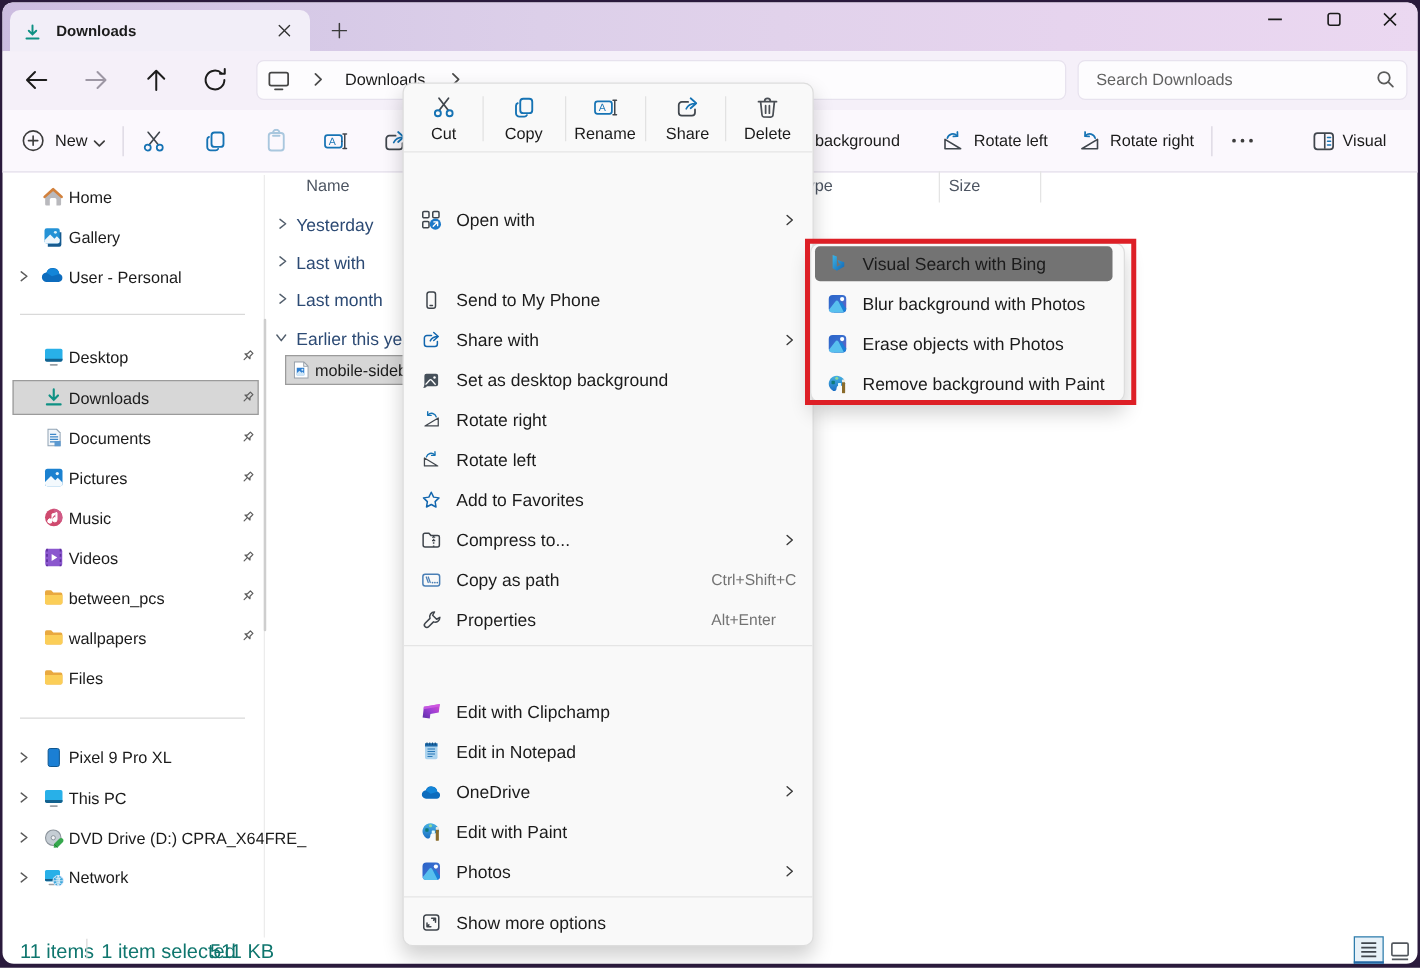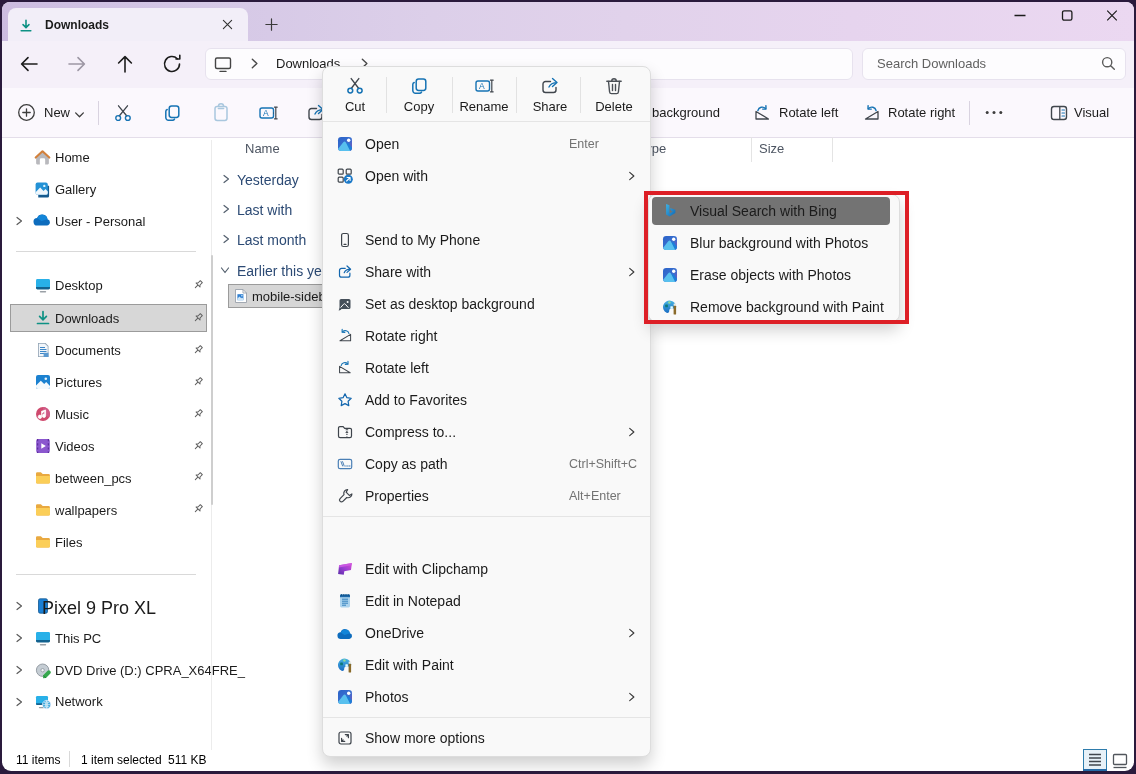--- a/index.html
+++ b/index.html
@@ -21,21 +21,21 @@
  border:1px solid #e7e2ee;border-radius:6px;box-sizing:border-box}
 .navbtn{position:absolute;top:52px;width:24px;height:24px}
 .tbtxt{font-size:13px;color:#1b1b1b}
 .tbsep{position:absolute;top:101px;width:1px;height:24px;background:#d9d3e0}
 .chev{position:absolute;width:10px;height:10px}
 .pin{position:absolute;width:12px;height:12px;left:192px}
 
 .grp{position:absolute;font-size:14px;color:#2c4a74}
 .colhdr{position:absolute;font-size:13px;color:#4d5562}
 
-.status{position:absolute;font-size:12px;color:#000000}
+.status{position:absolute;font-size:16px;color:#0f766e}
 
 .menu{position:absolute;left:322px;top:66px;width:329px;height:691px;background:#f9f9f9;
  border:1px solid #ddd;border-radius:8px;box-sizing:border-box;
  box-shadow:0 8px 16px rgba(0,0,0,.19)}
 .mband{position:absolute;left:322px;top:66px;width:329px;height:55px}
 .mbtn{position:absolute;top:0;height:55px;text-align:center}
 .mbtn .lbl{position:absolute;width:100%;top:33px;font-size:13px;color:#1b1b1b}
 .mbtn .ico{position:absolute;left:0;width:100%;top:10px}
 .mbandsep{position:absolute;top:77px;width:1px;height:36px;background:#e2e2e2}
 .mi{position:absolute;left:326px;width:321px;height:28px;border-radius:4px;
@@ -254,21 +254,21 @@
       </svg>
 <div class="abs" style="left:55px;top:535px;font-size:13px;color:#1b1b1b">Files</div>
 <div class="abs" style="left:16px;top:574px;width:180px;height:1px;background:#d9d9d9"></div>
 <svg class="chev" style="left:14px;top:601px" viewBox="0 0 10 10">
  <path d="M3 1.5 L7.5 5 L3 8.5" stroke="#5a5a5a" stroke-width="1.2" fill="none" stroke-linecap="round" stroke-linejoin="round"></path>
       </svg>
 <svg class="abs" style="left:36px;top:598px" width="14" height="16" viewBox="0 0 14 16">
  <rect x="2.5" y="0.8" width="9" height="14.4" rx="1.6" fill="#1b7fd4"></rect>
  <rect x="2.5" y="0.8" width="9" height="14.4" rx="1.6" fill="none" stroke="#10578f" stroke-width=".8"></rect>
       </svg>
-<div class="abs" style="left:42px;top:598px;font-size:18px;color:#1b1b1b">Pixel 9 Pro XL</div>
+<div class="abs" style="left:55px;top:598px;font-size:13px;color:#1b1b1b">Pixel 9 Pro XL</div>
 <svg class="chev" style="left:14px;top:633px" viewBox="0 0 10 10">
  <path d="M3 1.5 L7.5 5 L3 8.5" stroke="#5a5a5a" stroke-width="1.2" fill="none" stroke-linecap="round" stroke-linejoin="round"></path>
       </svg>
 <svg class="abs" style="left:35px;top:631px" width="16" height="15" viewBox="0 0 16 15">
  <rect x="1" y="1" width="14" height="10" rx="1.4" fill="#28b0e8"></rect>
  <path d="M1 9 h14 v1 a1.4 1.4 0 0 1 -1.4 1.4 H2.4 A1.4 1.4 0 0 1 1 10 Z" fill="#13628f"></path>
  <path d="M5.5 13.8 h5" stroke="#9aa0a6" stroke-width="1.4" stroke-linecap="round"></path>
       </svg>
 <div class="abs" style="left:55px;top:631px;font-size:13px;color:#1b1b1b">This PC</div>
 <svg class="chev" style="left:14px;top:665px" viewBox="0 0 10 10">
@@ -453,23 +453,20 @@
           </svg>
   <div class="lbl">Delete</div>
         </div>
 </div>
 <div class="mbandsep" style="left:386px"></div>
 <div class="mbandsep" style="left:452px"></div>
 <div class="mbandsep" style="left:516px"></div>
 <div class="mbandsep" style="left:580px"></div>
 <div class="msep" style="top:121px"></div>
 
-<div class="mi" style="top:130px"><svg class="ic" viewBox="0 0 16 16">
-          <use href="#photos"></use>
-        </svg>Open<span class="sc">Enter</span></div>
 <div class="mi" style="top:162px">
  <svg class="ic" viewBox="0 0 16 16">
   <rect x="1.2" y="1.2" width="5" height="5" rx="1" fill="none" stroke="#3e444b" stroke-width="1.2"></rect>
   <rect x="1.2" y="9.2" width="5" height="5" rx="1" fill="none" stroke="#3e444b" stroke-width="1.2"></rect>
   <rect x="9.2" y="1.2" width="5" height="5" rx="1" fill="none" stroke="#3e444b" stroke-width="1.2"></rect>
   <circle cx="11.3" cy="11.3" r="4.5" fill="#1b79c8"></circle>
   <path d="M9.6 13 L13 9.6 M10.1 9.5 h3 v3" stroke="#fff" stroke-width="1.1" fill="none" stroke-linecap="round" stroke-linejoin="round"></path>
         </svg>
  Open with<svg class="arr" width="9" height="12" viewBox="0 0 10 12">
           <use href="#marr"></use>

